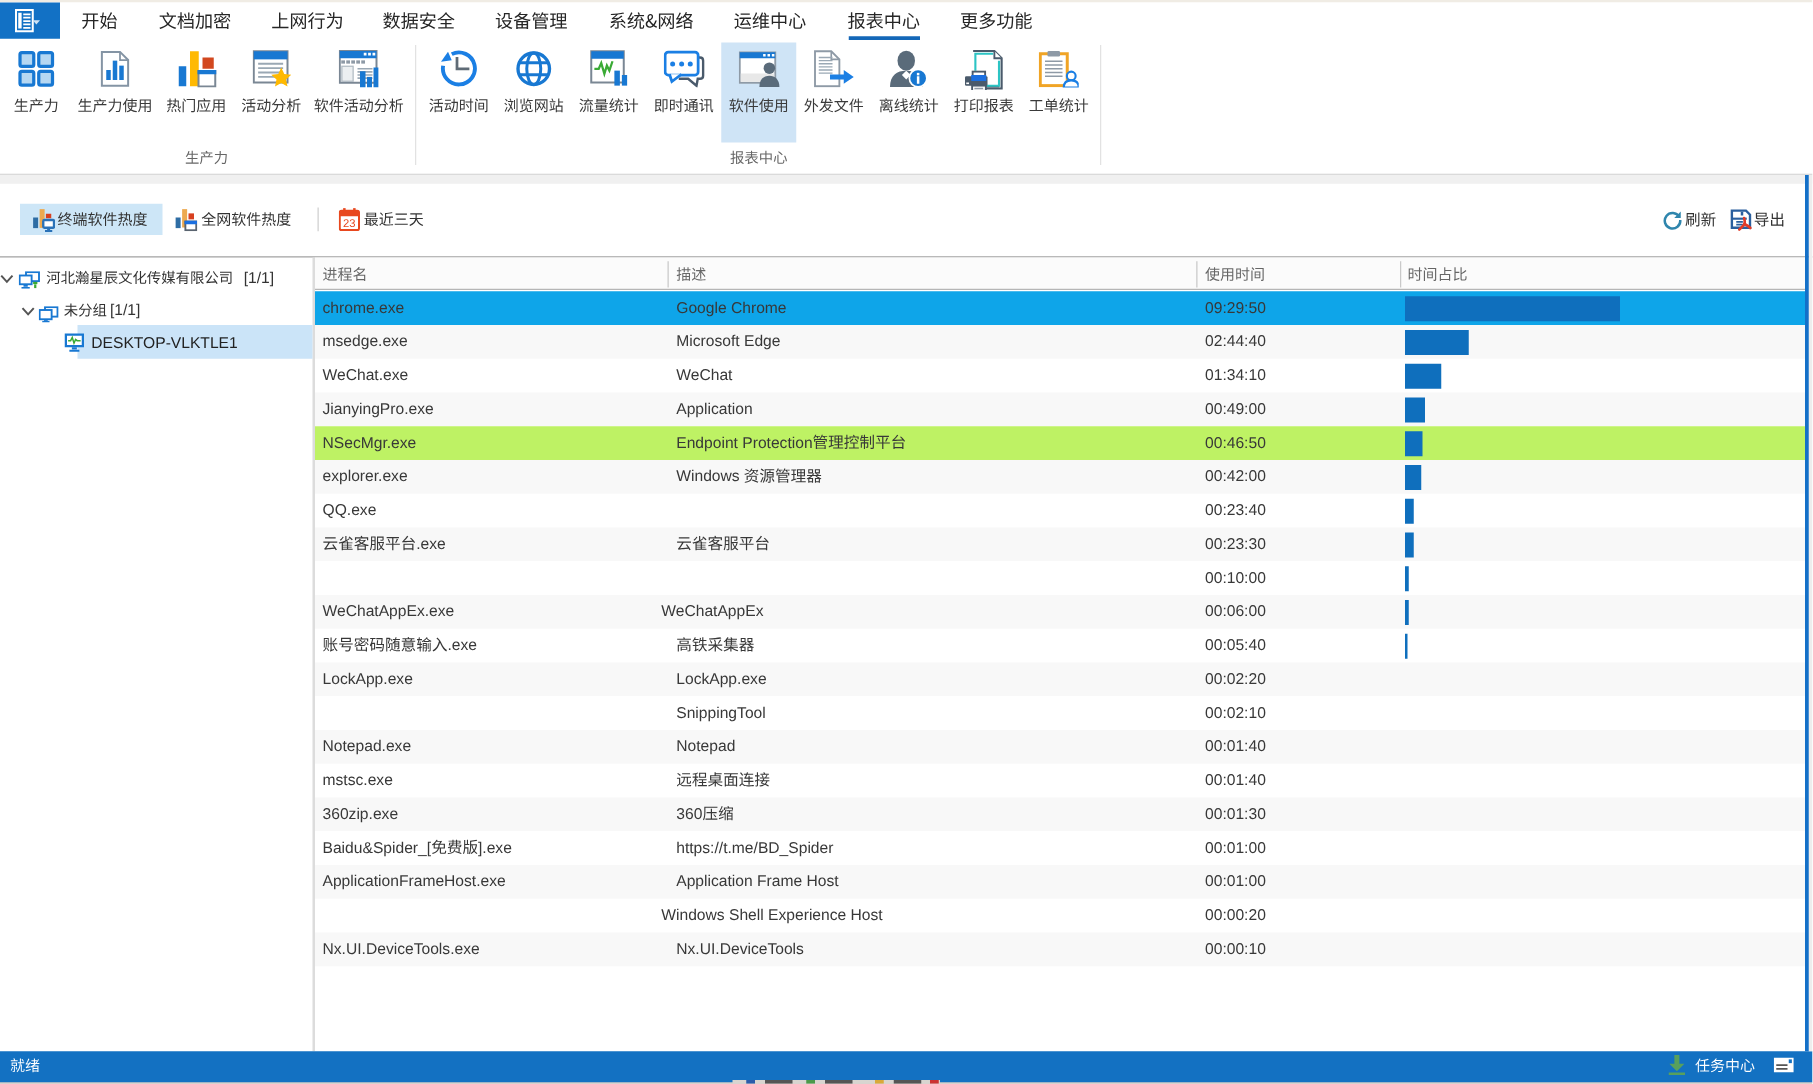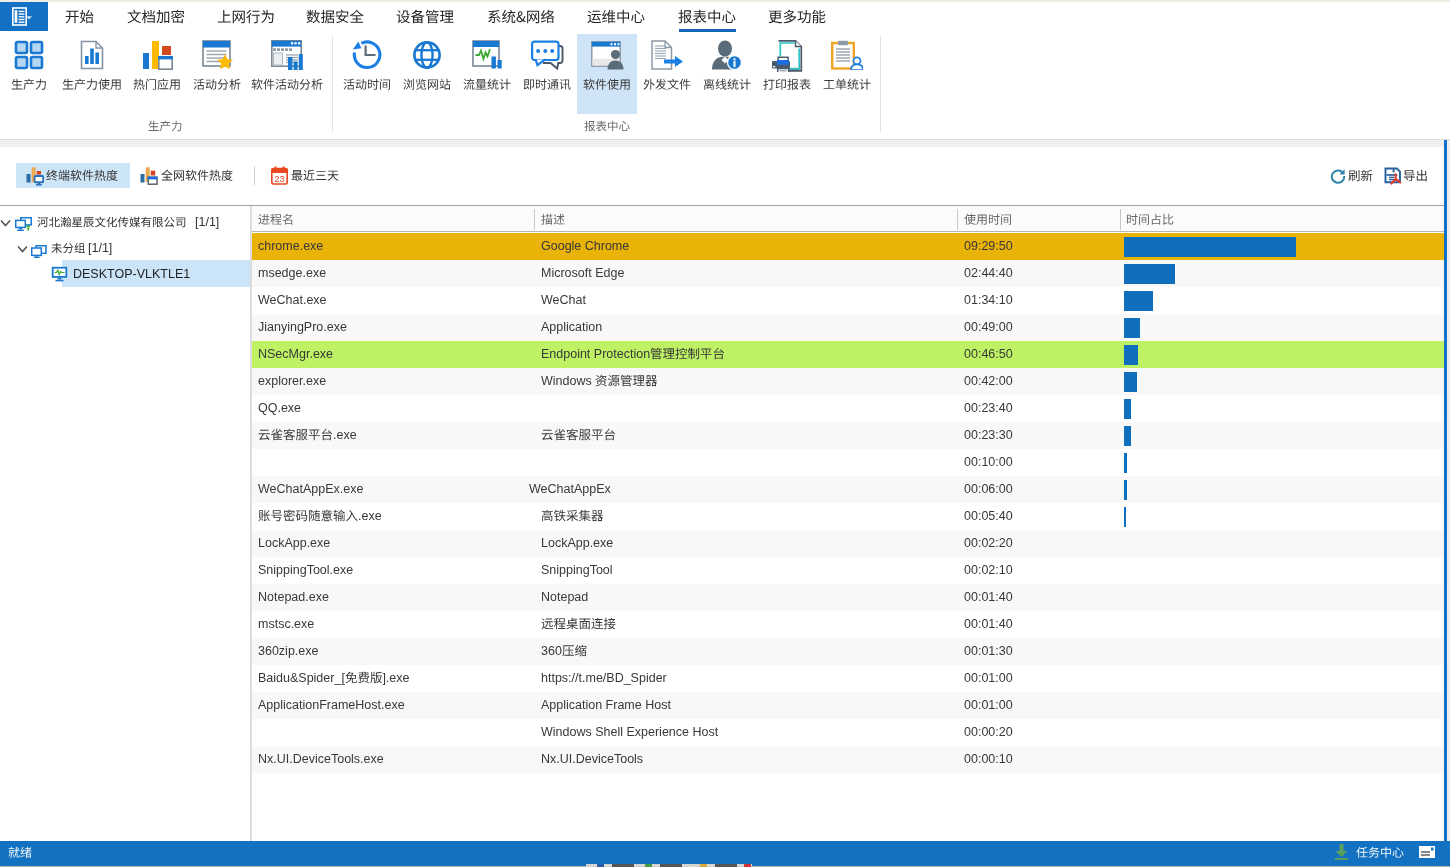--- a/index.html
+++ b/index.html
@@ -662,21 +662,21 @@
     <g fill="#666666" transform="translate(0,10.80) scale(0.01200,-0.01200)">
       <use href="#u65F6" x="0"></use>
       <use href="#u95F4" x="1000"></use>
       <use href="#u5360" x="2000"></use>
       <use href="#u6BD4" x="3000"></use>
     </g>
   </svg>
 <div class="ab" style="left:534px;top:209px;width:1px;height:21px;background:#c9c9c9"></div>
 <div class="ab" style="left:957px;top:209px;width:1px;height:21px;background:#c9c9c9"></div>
 <div class="ab" style="left:1120px;top:209px;width:1px;height:21px;background:#c9c9c9"></div>
-<div class="row" style="top:233px;background:#eab308">
+<div class="row" style="top:233px;background:#0ea5e9">
     <div class="cell" style="left:6px;width:276px"><span>chrome.exe</span></div>
     <div class="cell" style="left:289px;width:410px"><span>Google Chrome</span></div>
     <div class="cell" style="left:712px;width:150px">09:29:50</div>
     <div class="bar" style="left:872px;width:172px"></div>
   </div>
 <div class="row" style="top:260px;background:#f8f8f8">
     <div class="cell" style="left:6px;width:276px"><span>msedge.exe</span></div>
     <div class="cell" style="left:289px;width:410px"><span>Microsoft Edge</span></div>
     <div class="cell" style="left:712px;width:150px">02:44:40</div>
     <div class="bar" style="left:872px;width:51px"></div>
@@ -785,21 +785,20 @@
       </svg></div>
     <div class="cell" style="left:712px;width:150px">00:05:40</div>
     <div class="bar" style="left:872px;width:2px"></div>
   </div>
 <div class="row" style="top:530px;background:#f8f8f8">
     <div class="cell" style="left:6px;width:276px"><span>LockApp.exe</span></div>
     <div class="cell" style="left:289px;width:410px"><span>LockApp.exe</span></div>
     <div class="cell" style="left:712px;width:150px">00:02:20</div>
   </div>
 <div class="row" style="top:557px;background:#ffffff">
-    <div class="cell" style="left:6px;width:276px"><span>SnippingTool.exe</span></div>
     <div class="cell" style="left:289px;width:410px"><span>SnippingTool</span></div>
     <div class="cell" style="left:712px;width:150px">00:02:10</div>
   </div>
 <div class="row" style="top:584px;background:#f8f8f8">
     <div class="cell" style="left:6px;width:276px"><span>Notepad.exe</span></div>
     <div class="cell" style="left:289px;width:410px"><span>Notepad</span></div>
     <div class="cell" style="left:712px;width:150px">00:01:40</div>
   </div>
 <div class="row" style="top:611px;background:#ffffff">
     <div class="cell" style="left:6px;width:276px"><span>mstsc.exe</span></div>
@@ -835,21 +834,21 @@
       </svg><span>].exe</span></div>
     <div class="cell" style="left:289px;width:410px"><span>https://t.me/BD_Spider</span></div>
     <div class="cell" style="left:712px;width:150px">00:01:00</div>
   </div>
 <div class="row" style="top:692px;background:#f8f8f8">
     <div class="cell" style="left:6px;width:276px"><span>ApplicationFrameHost.exe</span></div>
     <div class="cell" style="left:289px;width:410px"><span>Application Frame Host</span></div>
     <div class="cell" style="left:712px;width:150px">00:01:00</div>
   </div>
 <div class="row" style="top:719px;background:#ffffff">
-    <div class="cell" style="left:289px;width:410px"><span>Windows Shell Experience Host</span></div>
+    <div class="cell" style="left:277px;width:410px"><span>Windows Shell Experience Host</span></div>
     <div class="cell" style="left:712px;width:150px">00:00:20</div>
   </div>
 <div class="row" style="top:746px;background:#f8f8f8">
     <div class="cell" style="left:6px;width:276px"><span>Nx.UI.DeviceTools.exe</span></div>
     <div class="cell" style="left:289px;width:410px"><span>Nx.UI.DeviceTools</span></div>
     <div class="cell" style="left:712px;width:150px">00:00:10</div>
   </div>
 <div class="ab" style="left:0;top:841px;width:1450px;height:25px;background:#1371c2"></div>
 <svg class="ct" style="left:8.0px;top:845.6px" width="24.0" height="13.8">
     <g fill="#ffffff" transform="translate(0,10.80) scale(0.01200,-0.01200)">

